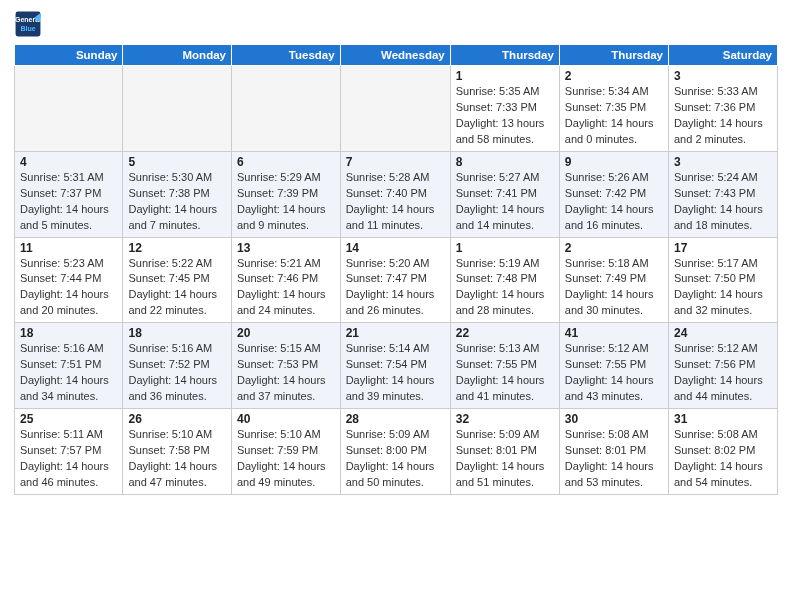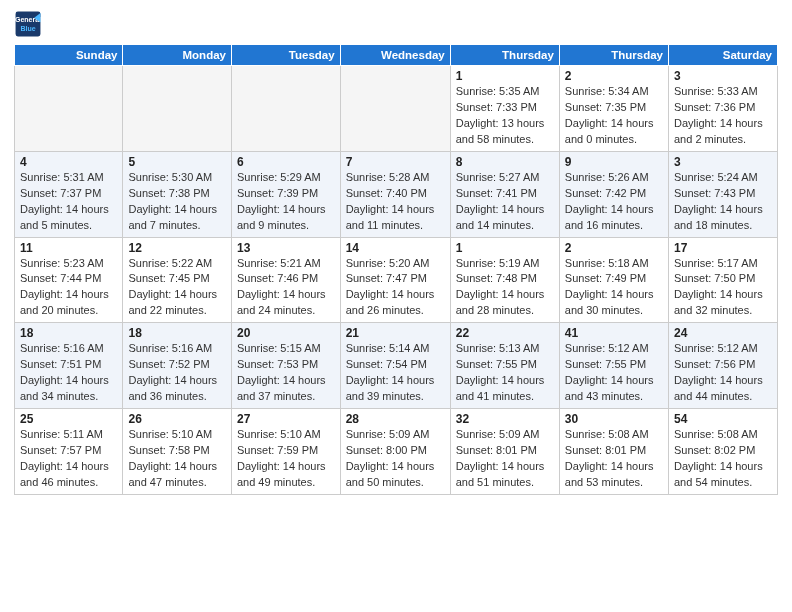--- a/index.html
+++ b/index.html
@@ -231,35 +231,35 @@
         <tr>
           <td>
             <span class="day-num">25</span>
             <div class="day-info">Sunrise: 5:11 AM<br>Sunset: 7:57 PM<br>Daylight: 14 hours and 46 minutes.</div>
           </td>
           <td>
             <span class="day-num">26</span>
             <div class="day-info">Sunrise: 5:10 AM<br>Sunset: 7:58 PM<br>Daylight: 14 hours and 47 minutes.</div>
           </td>
           <td>
-            <span class="day-num">27</span>
+            <span class="day-num">40</span>
             <div class="day-info">Sunrise: 5:10 AM<br>Sunset: 7:59 PM<br>Daylight: 14 hours and 49 minutes.</div>
           </td>
           <td>
             <span class="day-num">28</span>
             <div class="day-info">Sunrise: 5:09 AM<br>Sunset: 8:00 PM<br>Daylight: 14 hours and 50 minutes.</div>
           </td>
           <td>
             <span class="day-num">32</span>
             <div class="day-info">Sunrise: 5:09 AM<br>Sunset: 8:01 PM<br>Daylight: 14 hours and 51 minutes.</div>
           </td>
           <td>
             <span class="day-num">30</span>
             <div class="day-info">Sunrise: 5:08 AM<br>Sunset: 8:01 PM<br>Daylight: 14 hours and 53 minutes.</div>
           </td>
           <td>
-            <span class="day-num">54</span>
+            <span class="day-num">31</span>
             <div class="day-info">Sunrise: 5:08 AM<br>Sunset: 8:02 PM<br>Daylight: 14 hours and 54 minutes.</div>
           </td>
         </tr>
       </tbody>
   </table>
 </div>
 
 </body></html>

